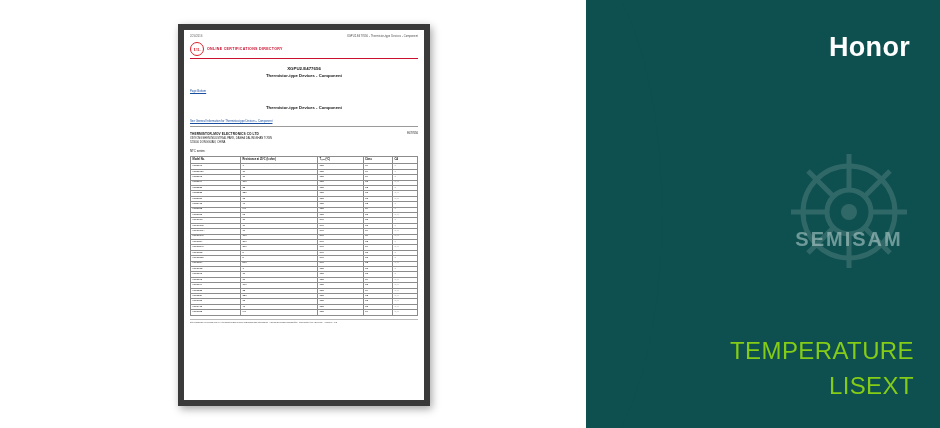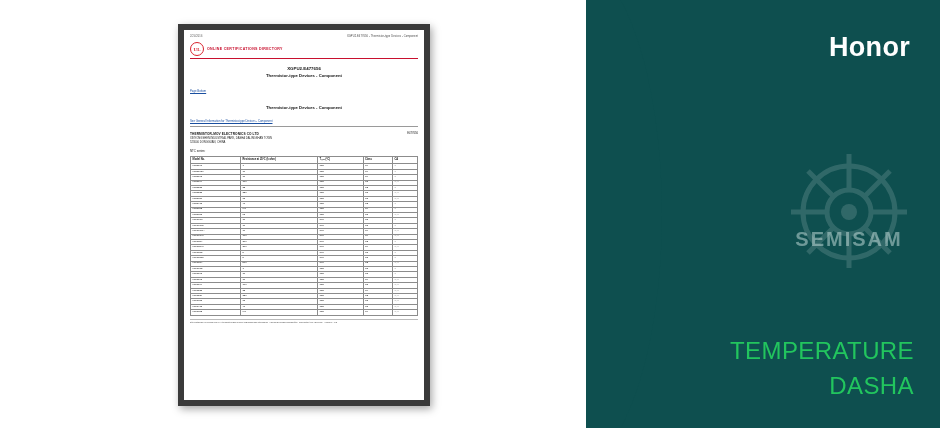--- a/index.html
+++ b/index.html
@@ -105,21 +105,21 @@
   }
   .brandmark{
     position:absolute;left:168px;top:150px;width:190px;height:120px;
     opacity:.14;
   }
   .brandtext{
     position:absolute;left:168px;top:228px;width:190px;text-align:center;
     color:#bcd6d4;opacity:.55;font-size:20px;font-weight:bold;letter-spacing:2px;
   }
   .bottomtext{
-    position:absolute;right:26px;bottom:24px;text-align:right;color:#22c55e;
+    position:absolute;right:26px;bottom:24px;text-align:right;color:#84cc16;
     font-size:24px;line-height:1.45;letter-spacing:.4px;
   }
 </style>
 </head>
 <body>
 
 <div class="stage">
 
   <div class="left-area">
     <div class="doc-frame">
@@ -399,17 +399,17 @@
           <line x1="136" y1="21" x2="111" y2="46"></line>
           <line x1="79" y1="78" x2="54" y2="103"></line>
         </g>
         <circle cx="95" cy="62" r="8" fill="#ffffff"></circle>
       </svg>
     </div>
     <div class="brandtext">SEMISAM</div>
 
     <div class="bottomtext">
       <div>TEMPERATURE</div>
-      <div>DASHA</div>
+      <div>LISEXT</div>
     </div>
   </div>
 
 </div>
 
 </body></html>

